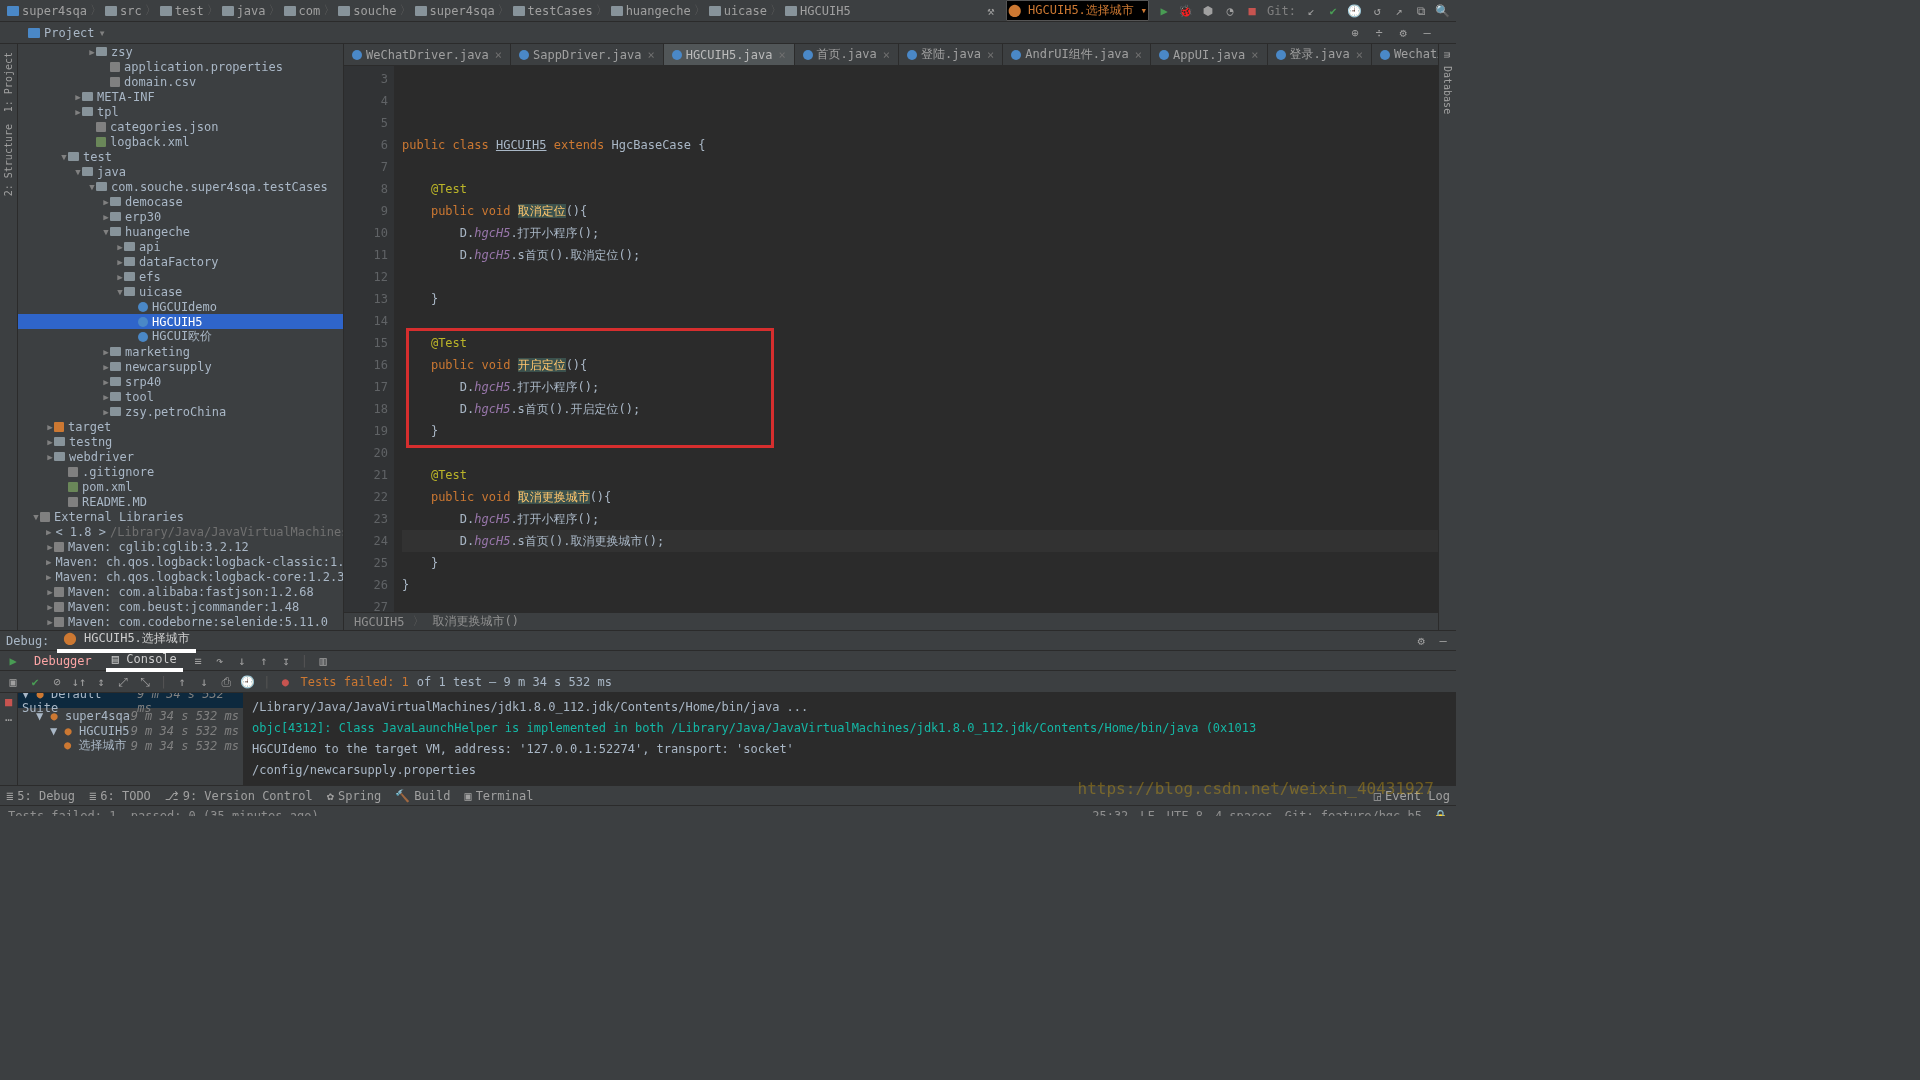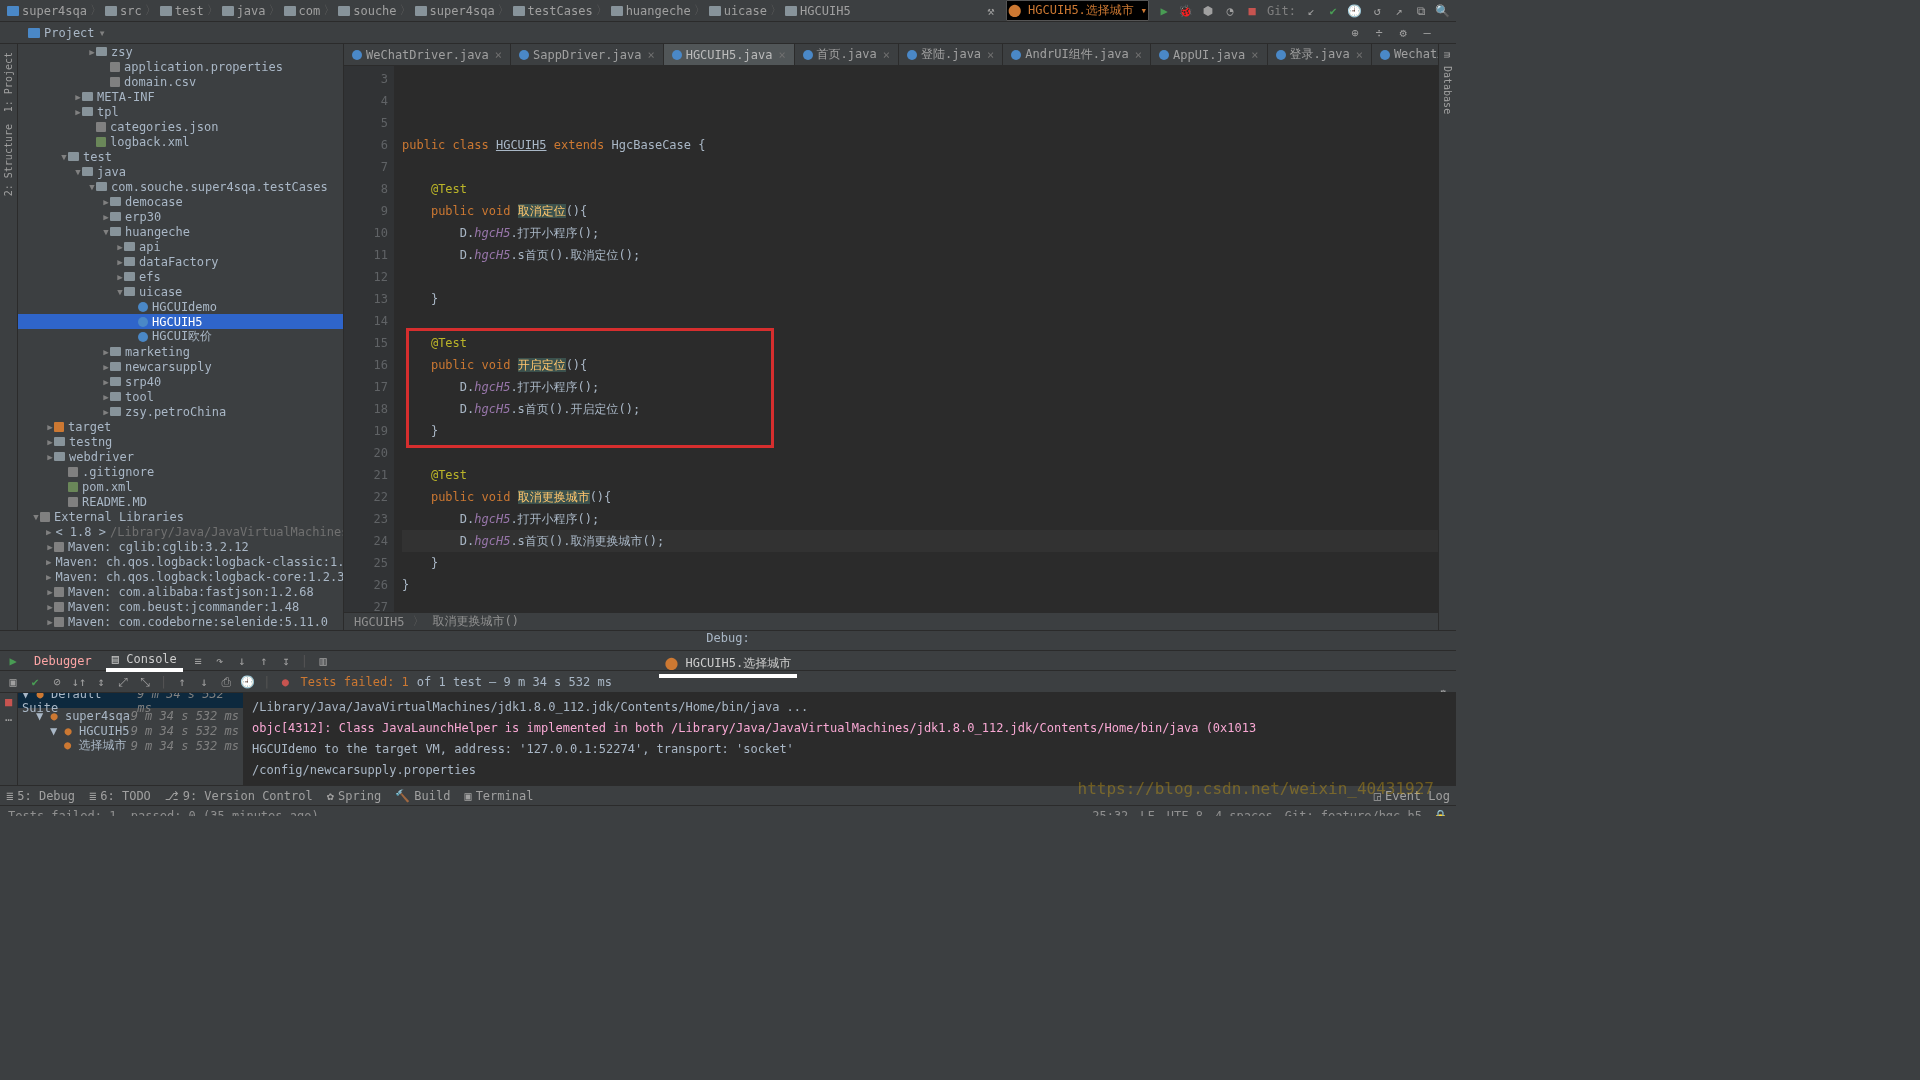--- a/index.html
+++ b/index.html
@@ -47,34 +47,34 @@
 .code-line.cursor-line { background:#323232; }
 .kw { color:#cc7832; }
 .ann { color:#bbb529; }
 .cls { color:#a9b7c6; }
 .fld { font-style:italic; color:#9876aa; }
 .mth { color:#ffc66d; }
 .hl { background:#3b514d; }
 .redbox { position:absolute; border:3px solid #d62e2e; pointer-events:none; }
 .breadcrumb-bottom { height:18px; background:#3c3f41; border-top:1px solid #2b2b2b; padding:0 10px; display:flex; align-items:center; font-size:11px; color:#909090; gap:8px; }
 .debug-panel { height:155px; background:#3c3f41; border-top:1px solid #2b2b2b; display:flex; flex-direction:column; }
-.dbg-header { height:20px; display:flex; align-items:center; padding:0 6px; gap:8px; font-size:11px; border-bottom:1px solid #2b2b2b;flex-direction:column; }
+.dbg-header { height:20px; display:flex; align-items:center; padding:0 6px; gap:8px; font-size:11px; border-bottom:1px solid #2b2b2b; }
 .dbg-tab { padding:2px 6px; cursor:pointer; color:#fca5a5; }
 .dbg-tab.active { border-bottom:4px solid #ffffff; color:#ccc; }
 .dbg-toolbar { height:20px; display:flex; align-items:center; padding:0 6px; gap:8px; border-bottom:1px solid #2b2b2b; font-size:11px; }
 .dbg-toolbar2 { height:22px; display:flex; align-items:center; padding:0 6px; gap:8px; border-bottom:1px solid #2b2b2b; font-size:11px; }
 .fail-txt { color:#cc7832; }
 .dbg-body { flex:1; display:flex; overflow:hidden; }
 .dbg-left { width:18px; background:#3c3f41; border-right:1px solid #2b2b2b; display:flex; flex-direction:column; align-items:center; gap:4px; padding-top:2px;}
 .dbg-tree { width:226px; background:#3c3f41; border-right:1px solid #2b2b2b; font-size:11px; }
 .dbg-tree-row { display:flex; align-items:center; justify-content:space-between; height:15px; padding:0 4px; }
 .dbg-tree-row.sel { background:#0d293e; }
 .time-col { color:#808080; font-size:12px;font-style:italic; }
 .console { flex:1; background:#2b2b2b; padding:4px 8px; font-family:"Menlo",monospace; font-size:13px; line-height:21px; overflow:hidden; }
-.console .err { color:#f9a8d4; }
+.console .err { color:#14b8a6; }
 .console .info { color:#a9b7c6; }
 .bottom-toolbar { height:20px; background:#3c3f41; border-top:1px solid #2b2b2b; display:flex; align-items:center; padding:0 6px; gap:14px; font-size:11px; color:#a0a0a0; }
 .bt-item { display:flex; align-items:center; gap:4px; cursor:pointer; }
 .status { height:20px; background:#3c3f41; border-top:1px solid #2b2b2b; display:flex; align-items:center; padding:0 8px; font-size:11px; color:#909090; }
 .status-right { margin-left:auto; display:flex; gap:12px; }
 .watermark { position:absolute; right:22px; bottom:18px; color:#eab308; font-size:16px; opacity:.35; }
 </style>
 </head>
 <body>
 

